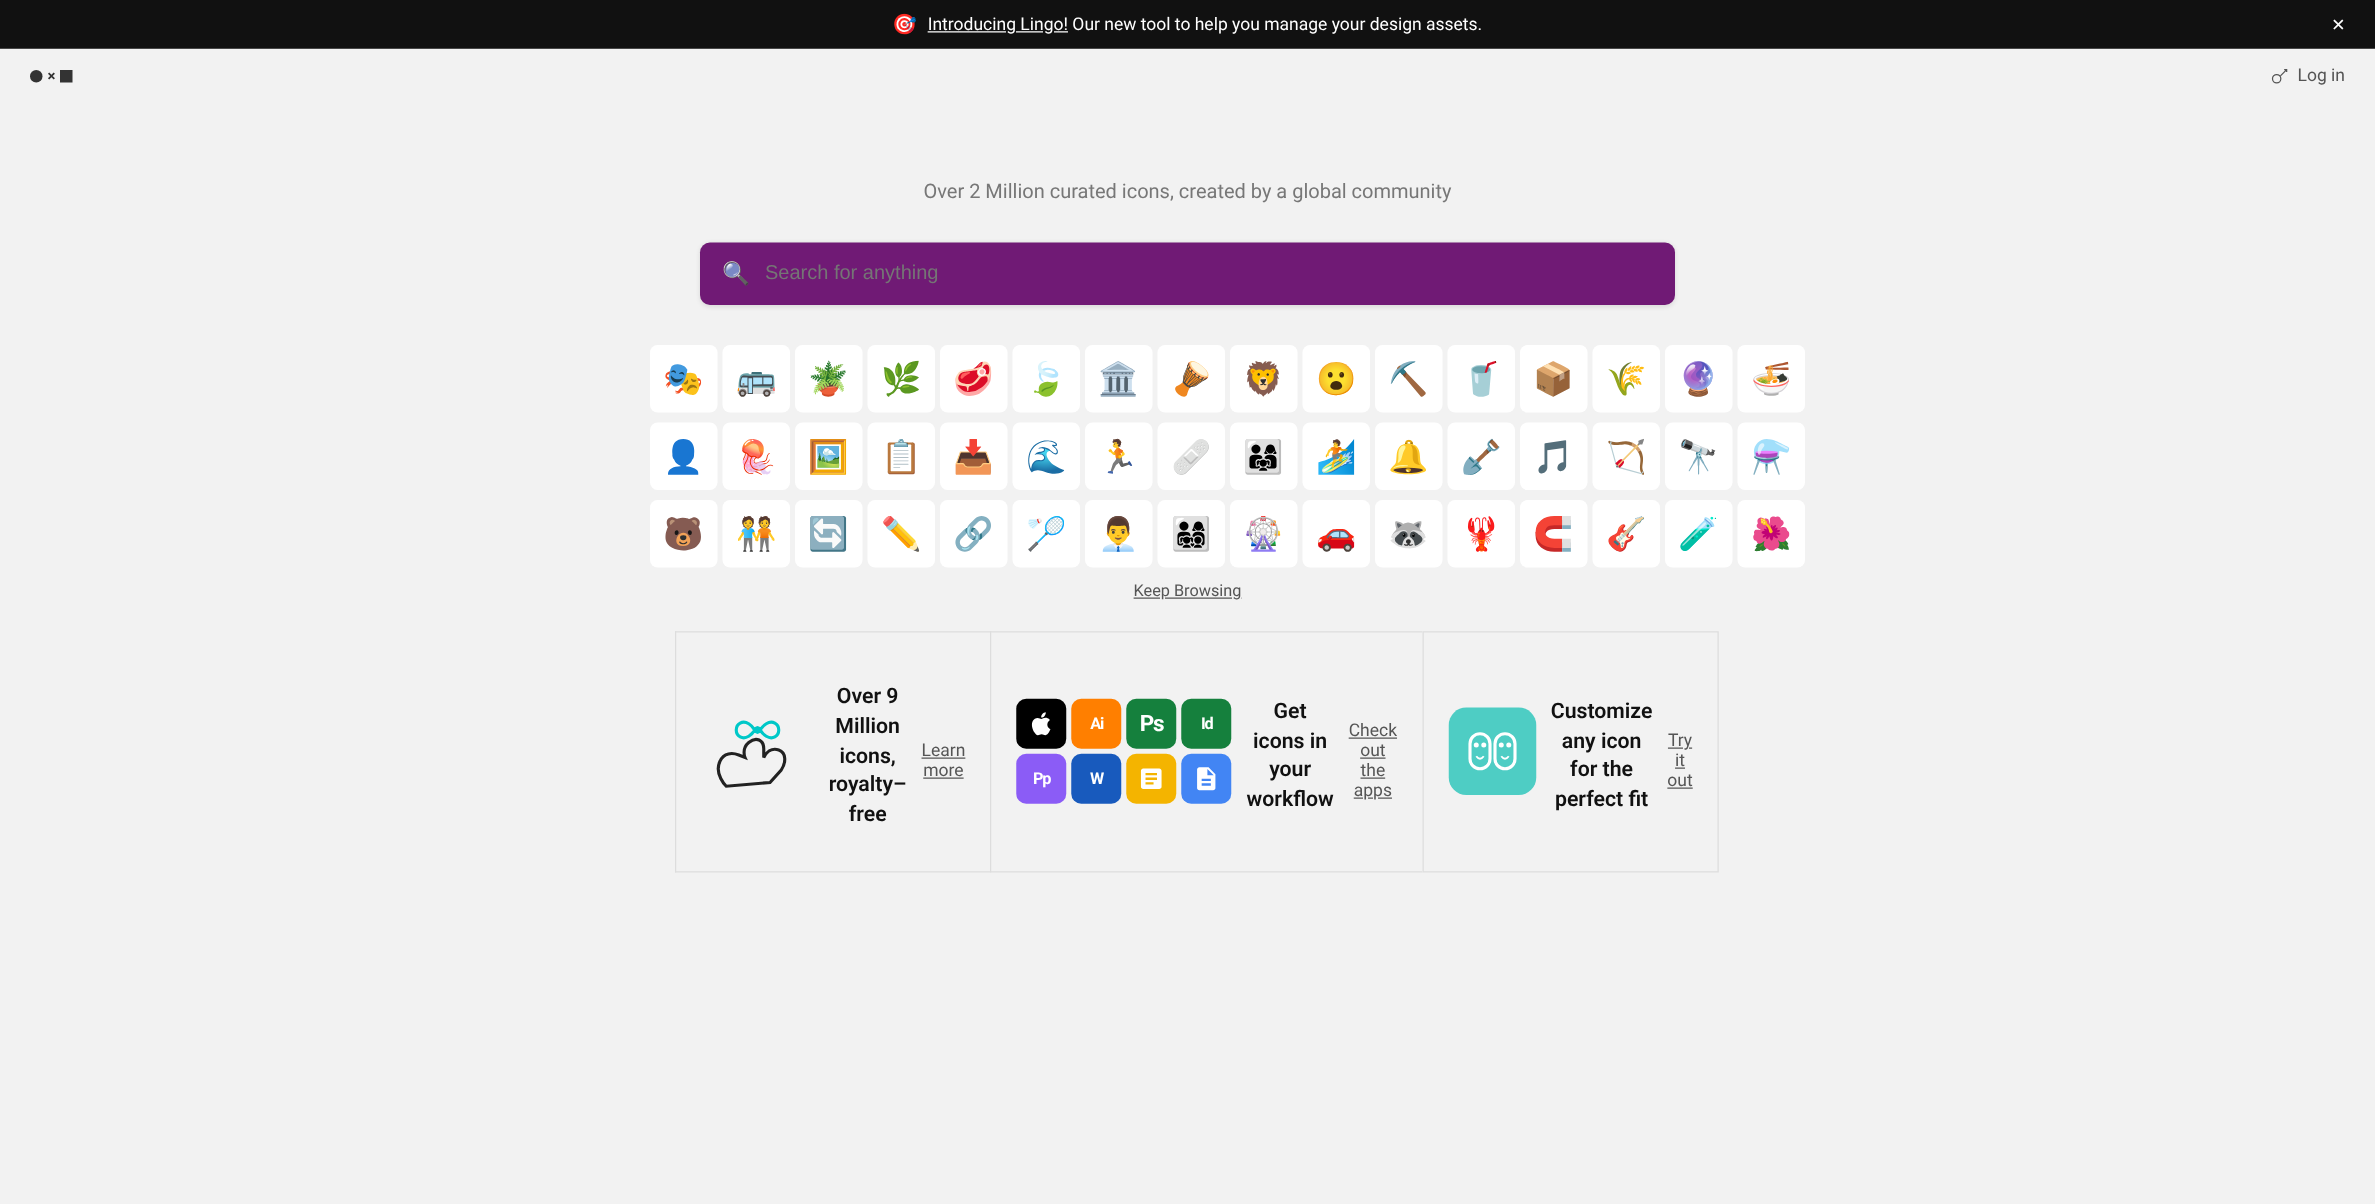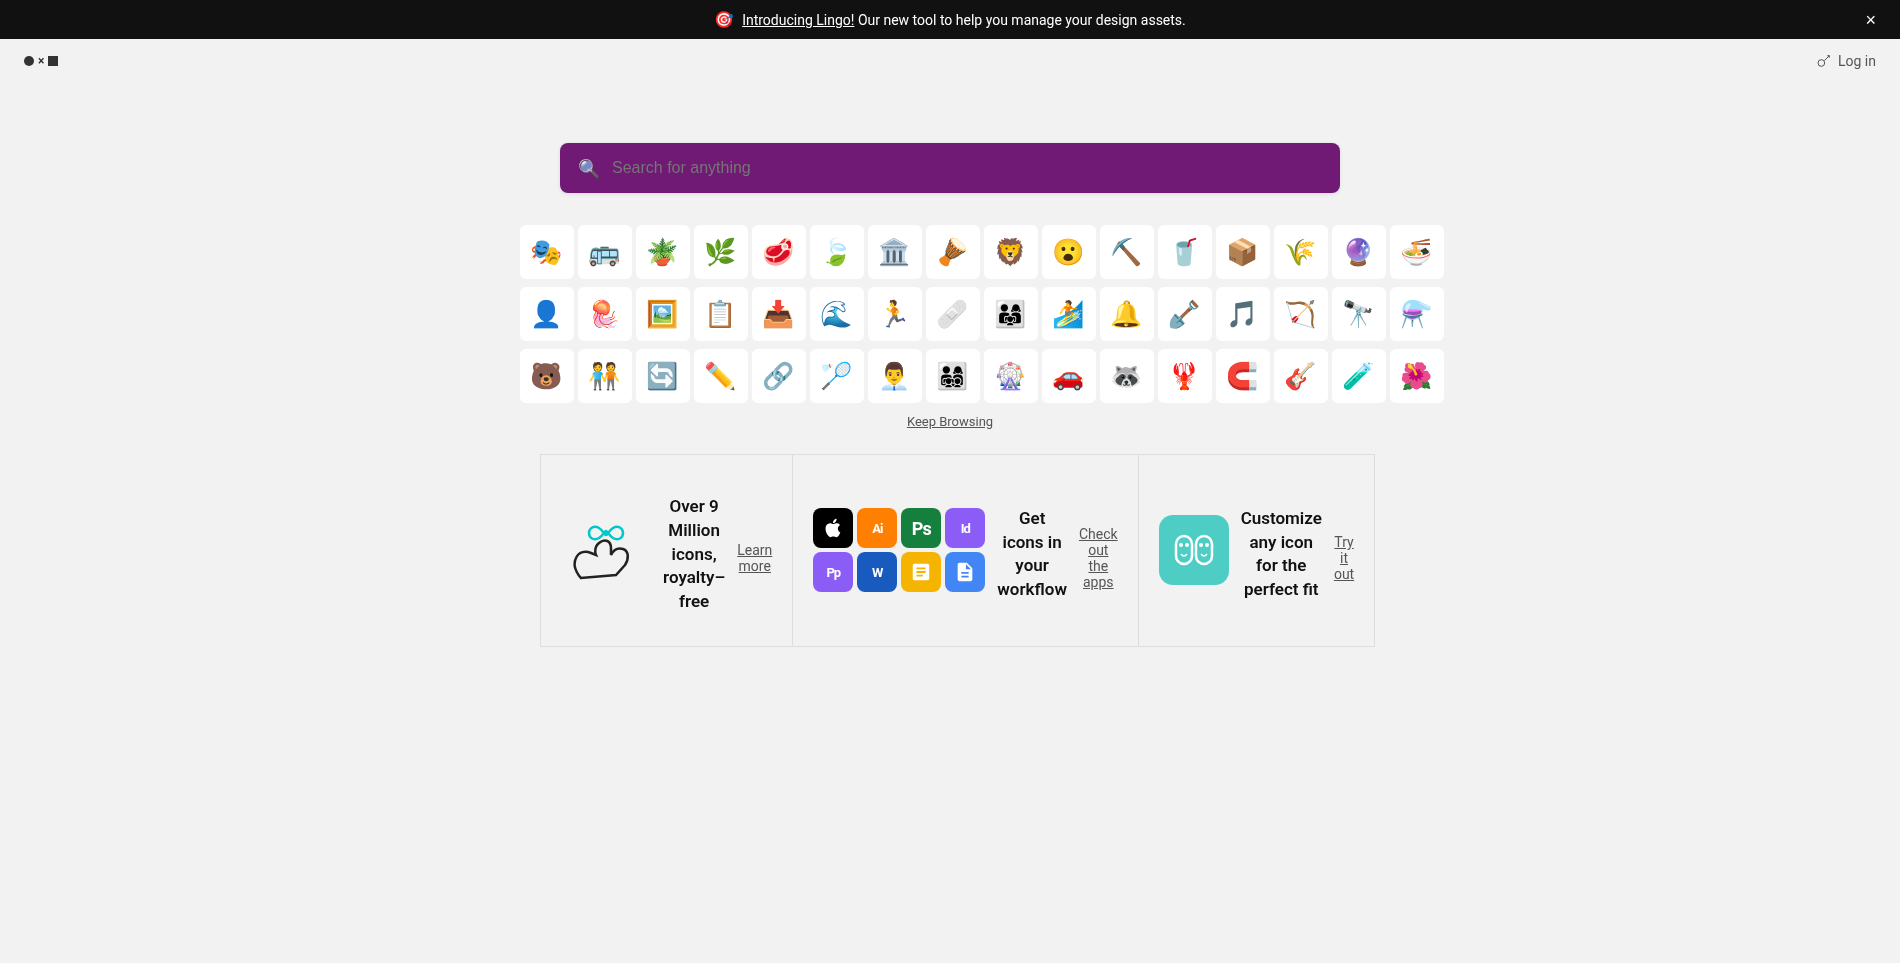--- a/index.html
+++ b/index.html
@@ -198,21 +198,21 @@
       display: flex;
       align-items: center;
       justify-content: center;
       font-size: 20px;
       color: #fff;
       font-weight: 700;
     }
     .app-icon.apple { background: #000; font-size: 22px; }
     .app-icon.ai { background: #FF7F00; font-size: 13px; letter-spacing: -1px; }
     .app-icon.ps { background: #15803d; font-size: 18px; letter-spacing: -1px; }
-    .app-icon.id { background: #8b5cf6; font-size: 13px; letter-spacing: -1px; }
+    .app-icon.id { background: #15803d; font-size: 13px; letter-spacing: -1px; }
     .app-icon.pp { background: #8b5cf6; font-size: 13px; letter-spacing: -1px; }
     .app-icon.word { background: #185ABD; font-size: 13px; letter-spacing: -1px; }
     .app-icon.sheets { background: #F4B400; font-size: 13px; }
     .app-icon.docs { background: #4285F4; font-size: 13px; }
 
     
     .noun-editor-icon {
       width: 70px;
       height: 70px;
       background: #4ECDC4;
@@ -244,20 +244,21 @@
   <a class="nav-login">
     <svg viewBox="0 0 24 24" fill="none" stroke="currentColor" stroke-width="1.5">
       <circle cx="8" cy="15" r="5"></circle>
       <path d="M12.5 11.5L20 4M17 4h3v3"></path>
     </svg>
     <span>Log in</span>
   </a>
 </nav>
 
 <div class="hero">
+  <p class="hero-subtitle">Over 2 Million curated icons, created by a global community</p>
 
   <div class="search-container">
     <span class="search-icon-wrapper">🔍</span>
     <input class="search-input" type="text" placeholder="Search for anything" style="">
   </div>
 
   <div class="icon-grid-wrapper">
     <div class="icon-grid">
       <div class="icon-cell">🎭</div>
       <div class="icon-cell">🚌</div>

